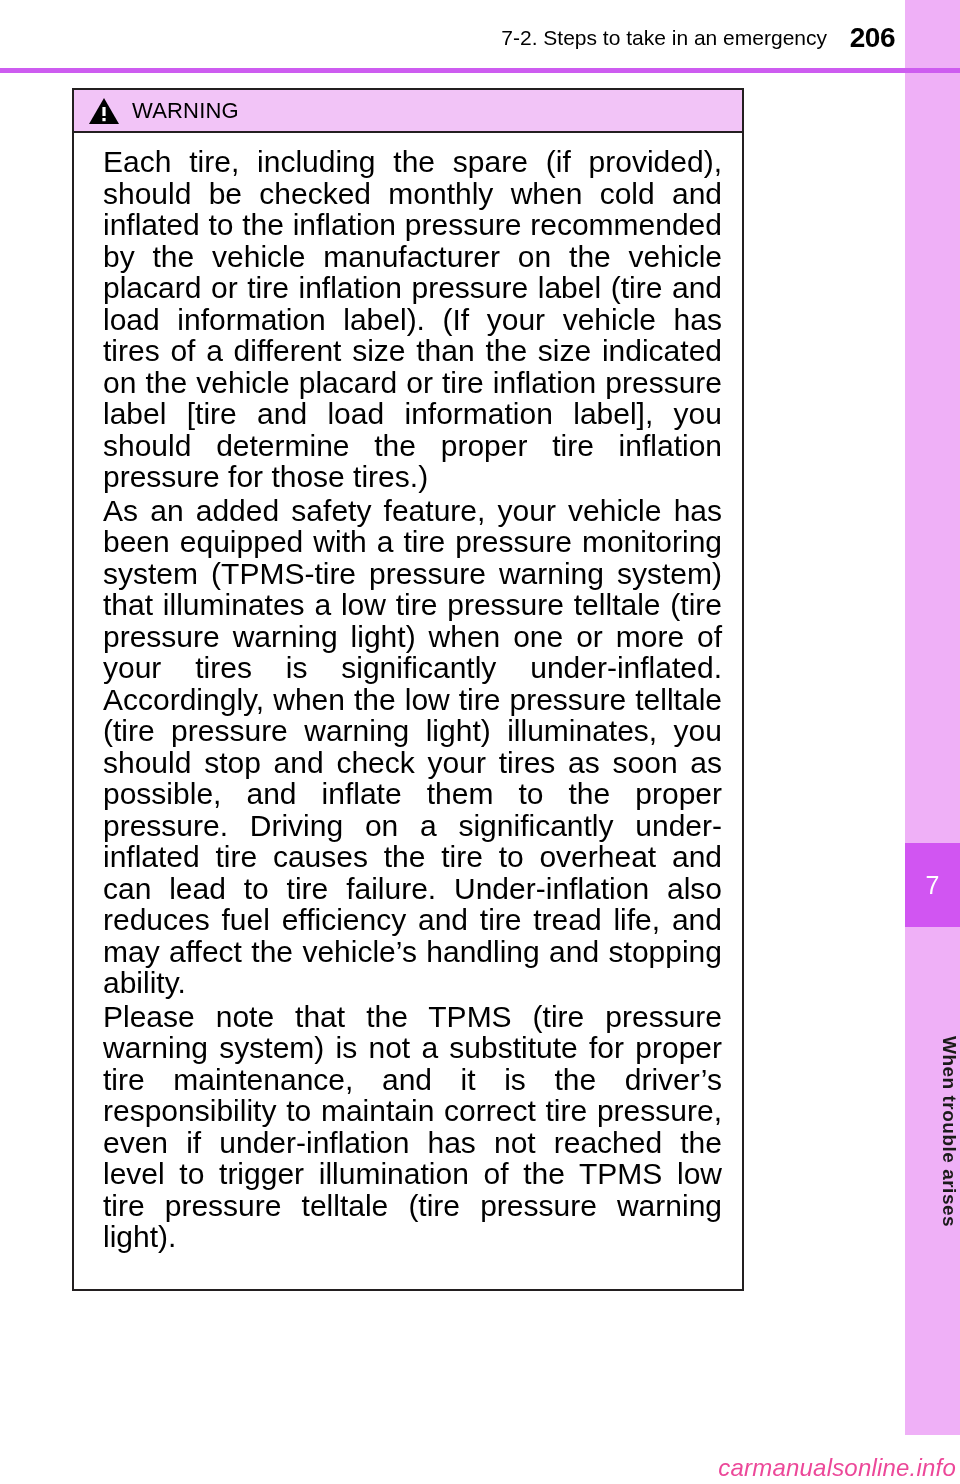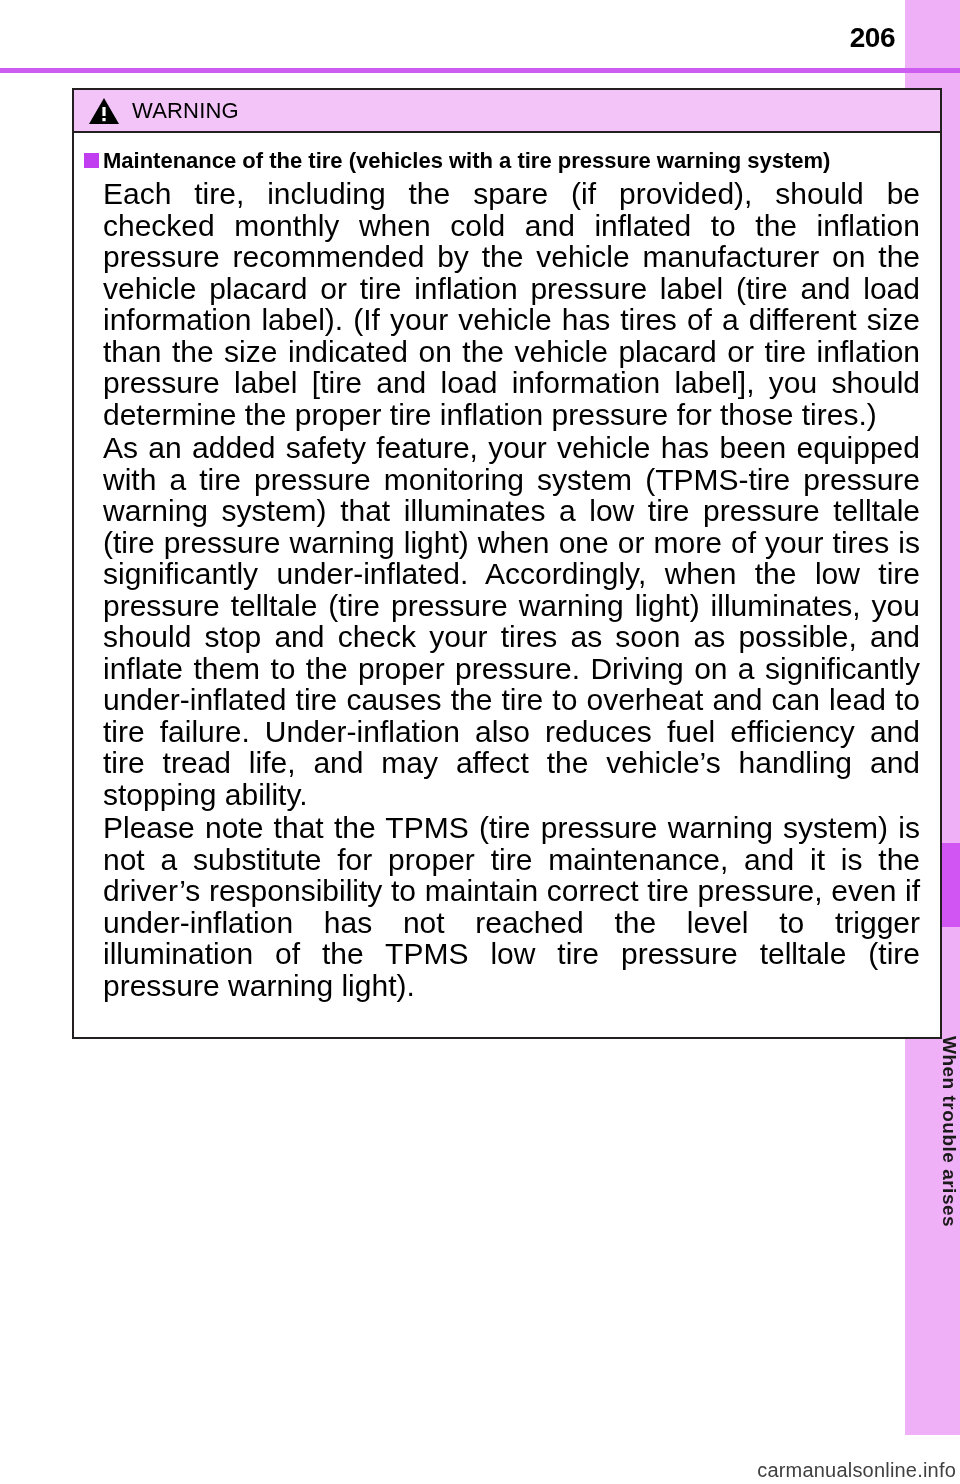--- a/index.html
+++ b/index.html
@@ -90,21 +90,21 @@
     width: 960px;
     height: 5px;
     background: #cd5cf0;
   }
 
   
   #warning-box {
     position: absolute;
     left: 72px;
     top: 88px;
-    width: 870px;
+    width: 672px;
     border: 2px solid #231f20;
     box-sizing: border-box;
     background: #ffffff;
   }
   #warning-header {
     background: #f2c4f7;
     border-bottom: 2px solid #231f20;
     height: 43px;
     display: flex;
     align-items: center;
@@ -160,61 +160,59 @@
     text-align-last: left;
     margin: 0 0 2px 19px;
     padding-right: 2px;
   }
 
   
   #watermark {
     position: absolute;
     right: 4px;
     bottom: 2px;
-    font-size: 20px;
-    color: #404040;
+    font-size: 24px;
+    color: #ec4899;
     letter-spacing: 0.2px;
     white-space: nowrap;
+    font-style: italic;
   }
 </style>
 </head>
 <body>
 
 <div id="side-strip"></div>
 
 <div id="side-chapter-tab">
   <span>7</span>
 </div>
 
 <div id="side-chapter-label">When trouble arises</div>
 
 <div id="page-header">
+  <div id="header-section-title">7-2. Steps to take in an emergency</div>
   <div id="header-page-number">206</div>
 </div>
 <div id="header-rule"></div>
 
 <div id="warning-box">
 
   <div id="warning-header">
     <span id="warning-triangle-icon">
       <svg width="32" height="28" viewBox="0 0 32 28" xmlns="http://www.w3.org/2000/svg">
         <polygon points="16,1 31,27 1,27" fill="#000000"></polygon>
         <rect x="14.4" y="10" width="3.2" height="9" fill="#ffffff"></rect>
         <rect x="14.4" y="21" width="3.2" height="3.2" fill="#ffffff"></rect>
       </svg>
     </span>
     <span id="warning-label">WARNING</span>
   </div>
 
   <div id="warning-body">
 
-    <div class="wsection-title">
-      <span class="bullet-square"></span>
-      <span class="wsection-title-text">Maintenance of the tire (vehicles with a tire pressure warning system)</span>
-    </div>
 
     <p class="wpara">Each tire, including the spare (if provided), should be checked monthly when cold and inflated to the inflation pressure recommended by the vehicle manufacturer on the vehicle placard or tire inflation pressure label (tire and load information label). (If your vehicle has tires of a different size than the size indicated on the vehicle placard or tire inflation pressure label [tire and load information label], you should determine the proper tire inflation pressure for those tires.)</p>
     <p class="wpara">As an added safety feature, your vehicle has been equipped with a tire pressure monitoring system (TPMS-tire pressure warning system) that illuminates a low tire pressure telltale (tire pressure warning light) when one or more of your tires is significantly under-inflated. Accordingly, when the low tire pressure telltale (tire pressure warning light) illuminates, you should stop and check your tires as soon as possible, and inflate them to the proper pressure. Driving on a significantly under-inflated tire causes the tire to overheat and can lead to tire failure. Under-inflation also reduces fuel efficiency and tire tread life, and may affect the vehicle’s handling and stopping ability.</p>
     <p class="wpara">Please note that the TPMS (tire pressure warning system) is not a substitute for proper tire maintenance, and it is the driver’s responsibility to maintain correct tire pressure, even if under-inflation has not reached the level to trigger illumination of the TPMS low tire pressure telltale (tire pressure warning light).</p>
 
   </div>
 </div>
 
 <div id="watermark">carmanualsonline.info</div>
 

